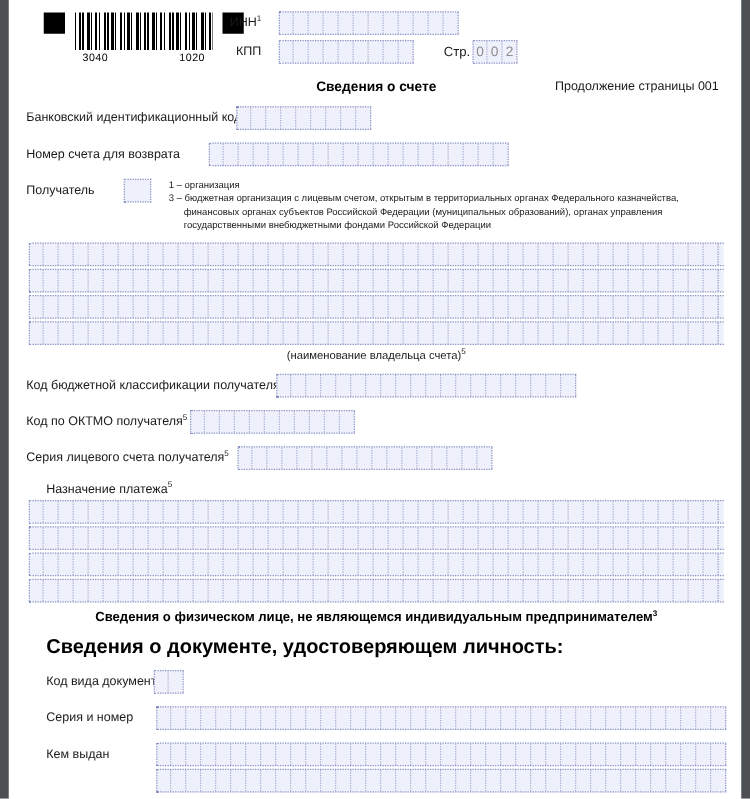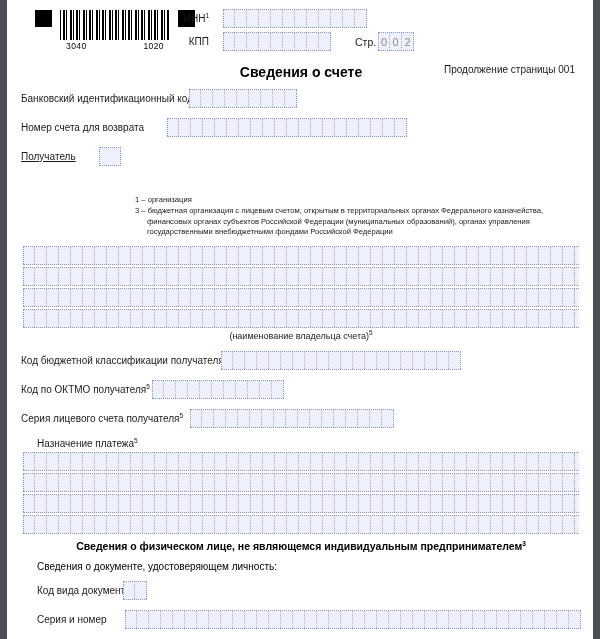--- a/index.html
+++ b/index.html
@@ -153,60 +153,58 @@
   }
   .flabel {
     font-size: 10px;
     color: #1a1a1a;
     white-space: nowrap;
     padding-right: 8px;
   }
 
   .section-title {
     text-align: center;
-    font-size: 14px;
+    font-size: 11px;
     font-weight: bold;
     color: #000;
     margin: 6px 0 9px 0;
   }
   .section-title.wide { font-size: 10.5px; }
 
   .sub-title {
-    font-size: 10px;
-    font-weight: normal;
+    font-size: 16px;
+    font-weight: bold;
     color: #000;
     margin: 2px 0 9px 16px;
   }
 
   
   .recv {
     display: flex;
     align-items: flex-start;
     margin-bottom: 8px;
   }
   .recv-label {
     font-size: 10px;
     color: #1a1a1a;
     width: 78px;
     padding-top: 4px;
-    text-decoration: underline;
   }
   .recv-box {
     width: 22px;
     height: 19px;
     background: #eef0fb;
     border: 1px dotted #8d95c4;
     margin-right: 14px;
     flex: 0 0 22px;
   }
   .recv-opts {
     font-size: 7.6px;
     line-height: 1.42;
     color: #1a1a1a;
-    margin-top: 48px;
   }
   .recv-opts .opt { white-space: nowrap; }
   .recv-opts .ind { padding-left: 12px; display: block; }
 
   
   .block {
     margin: 0 2px;
   }
   .block .cells { margin-bottom: 2px; }
   .caption {

